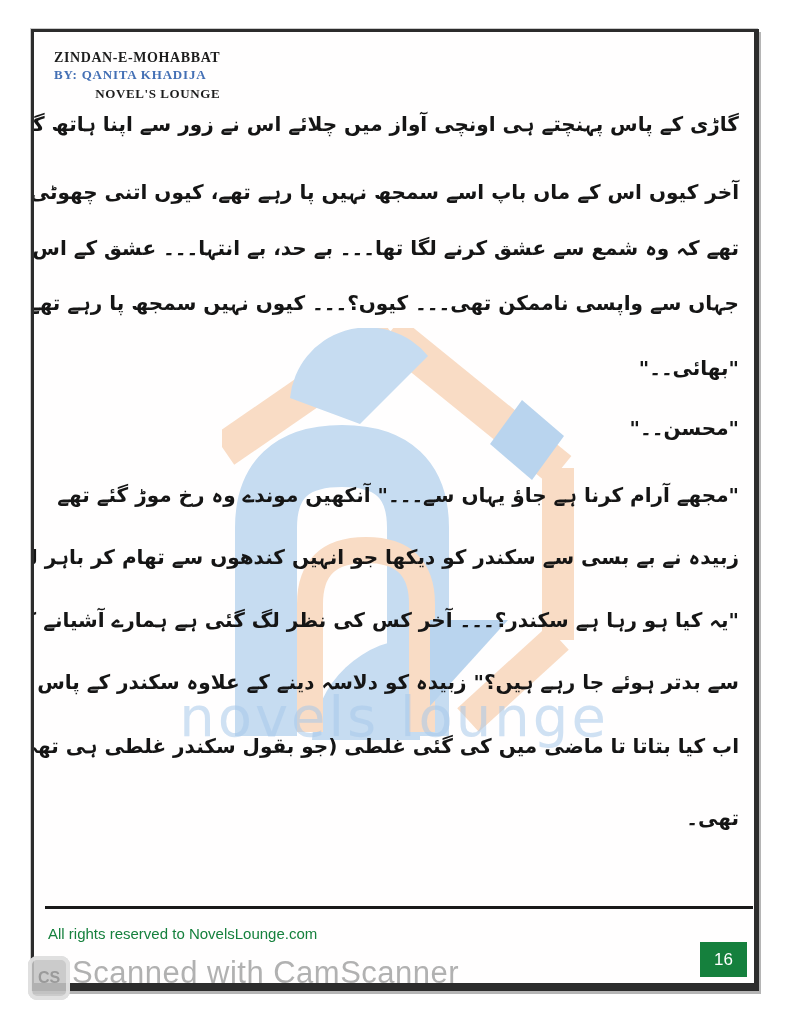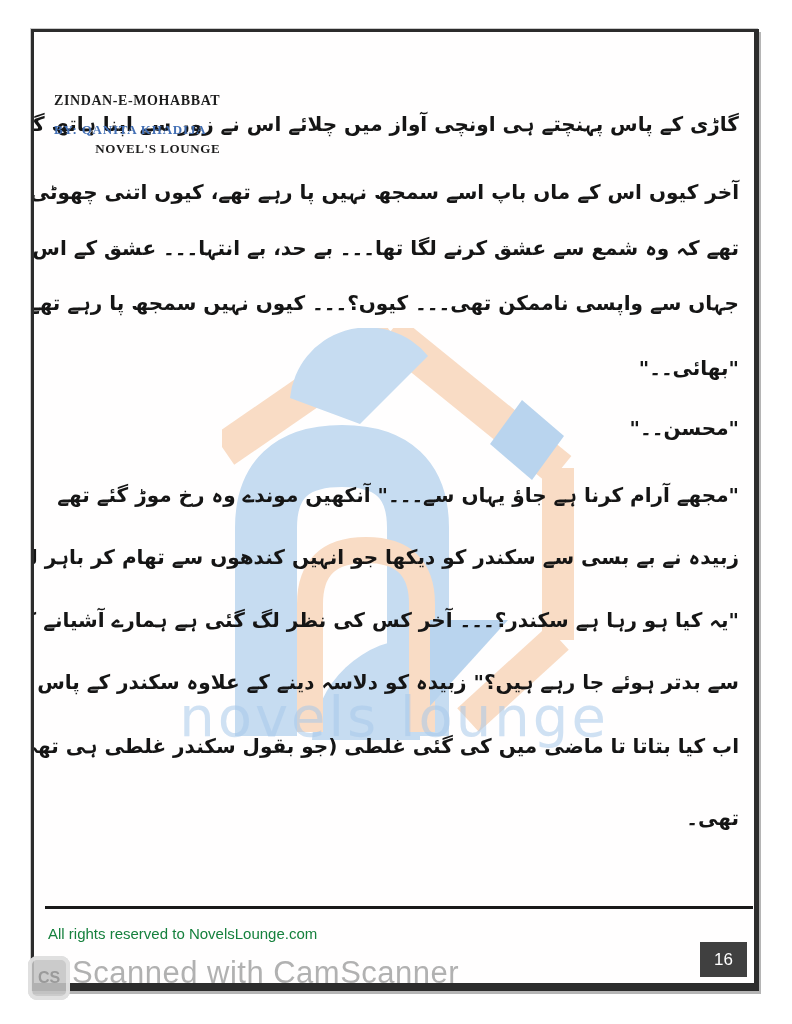--- a/index.html
+++ b/index.html
@@ -19,22 +19,22 @@
     border: 3px solid #2c2c2c;
     border-right-width: 5px;
     border-bottom-width: 8px;
     box-shadow: 2px 3px 0 rgba(90,90,90,0.45), -1px -1px 0 rgba(150,150,150,0.5);
   }
   .frame-inner { position: absolute; inset: 0; overflow: hidden; }
 
   
   .header { position: absolute; top: 18px; left: 20px; z-index: 3;
             font-family: "Liberation Serif", serif; font-weight: bold; }
-  .header .title  { font-size: 14px; color: #1d1d1d; letter-spacing: 0.6px; margin-top: 43px; }
-  .header .byline { font-size: 13px; color: #4470b5; letter-spacing: 0.8px; margin-top: 13px; }
+  .header .title  { font-size: 14px; color: #1d1d1d; letter-spacing: 0.6px; }
+  .header .byline { font-size: 13px; color: #4470b5; letter-spacing: 0.8px; margin-top: 1px; }
   .header .brand  { font-size: 13px; color: #1d1d1d; letter-spacing: 0.6px; margin-top: 3px; text-align: right; }
 
   
   .urdu-line {
     position: absolute; left: 14px; right: 15px;
     direction: rtl; text-align: right;
     font-family: "DejaVu Sans", sans-serif;
     font-size: 20px; font-weight: bold; color: #151515;
     white-space: nowrap; z-index: 2;
   }
@@ -64,21 +64,21 @@
   
   .divider { position: absolute; left: 11px; width: 708px; top: 874px; height: 3px;
              background: #191919; z-index: 3; }
   .footer-rights { position: absolute; left: 14px; top: 893px; font-size: 15px;
                    color: #15803d; z-index: 3; }
   .footer-site   { position: absolute; left: 14px; top: 914px; font-size: 20px;
                    font-weight: bold; text-decoration: underline; color: #3a6cb3;
                    letter-spacing: 0.3px; z-index: 3; margin-top: 36px; }
   .page-number {
     position: absolute; left: 666px; top: 910px; width: 47px; height: 35px;
-    background: #404040; color: #ffffff; font-size: 17px;
+    background: #15803d; color: #ffffff; font-size: 17px;
     display: flex; align-items: center; justify-content: center; z-index: 3;
   }
 
   
   .cs-badge {
     position: absolute; left: 28px; top: 956px; width: 42px; height: 44px;
     background: rgba(196,196,196,0.88);
     border-radius: 9px; z-index: 6;
     box-shadow: inset 0 0 0 4px rgba(228,228,228,0.85);
     display: flex; align-items: center; justify-content: center;

